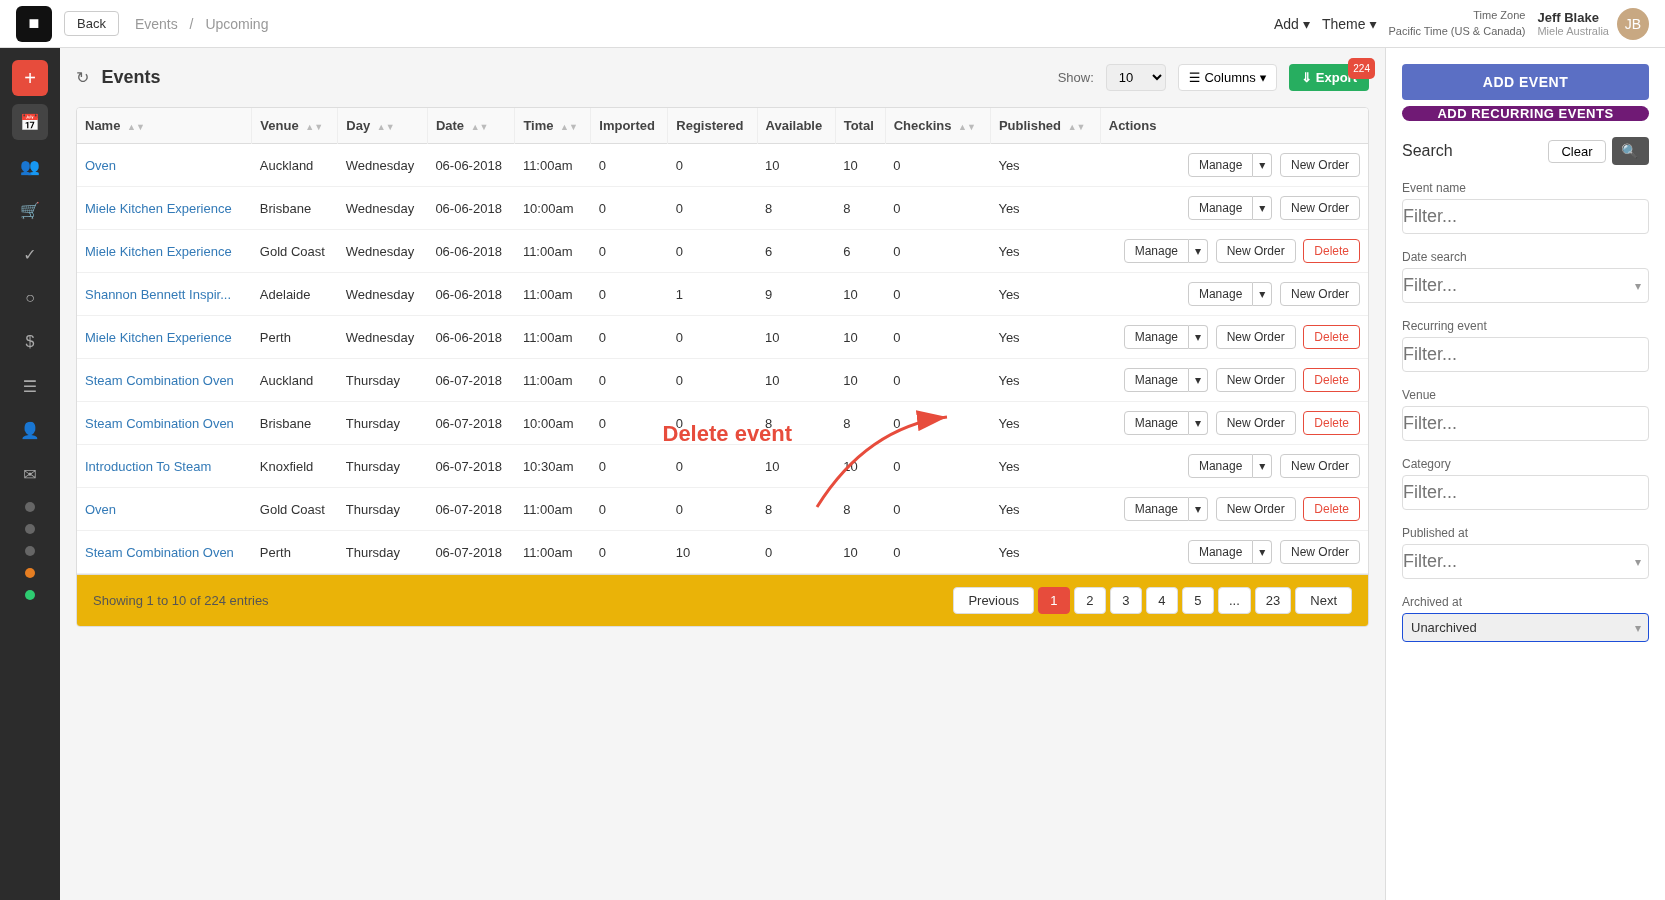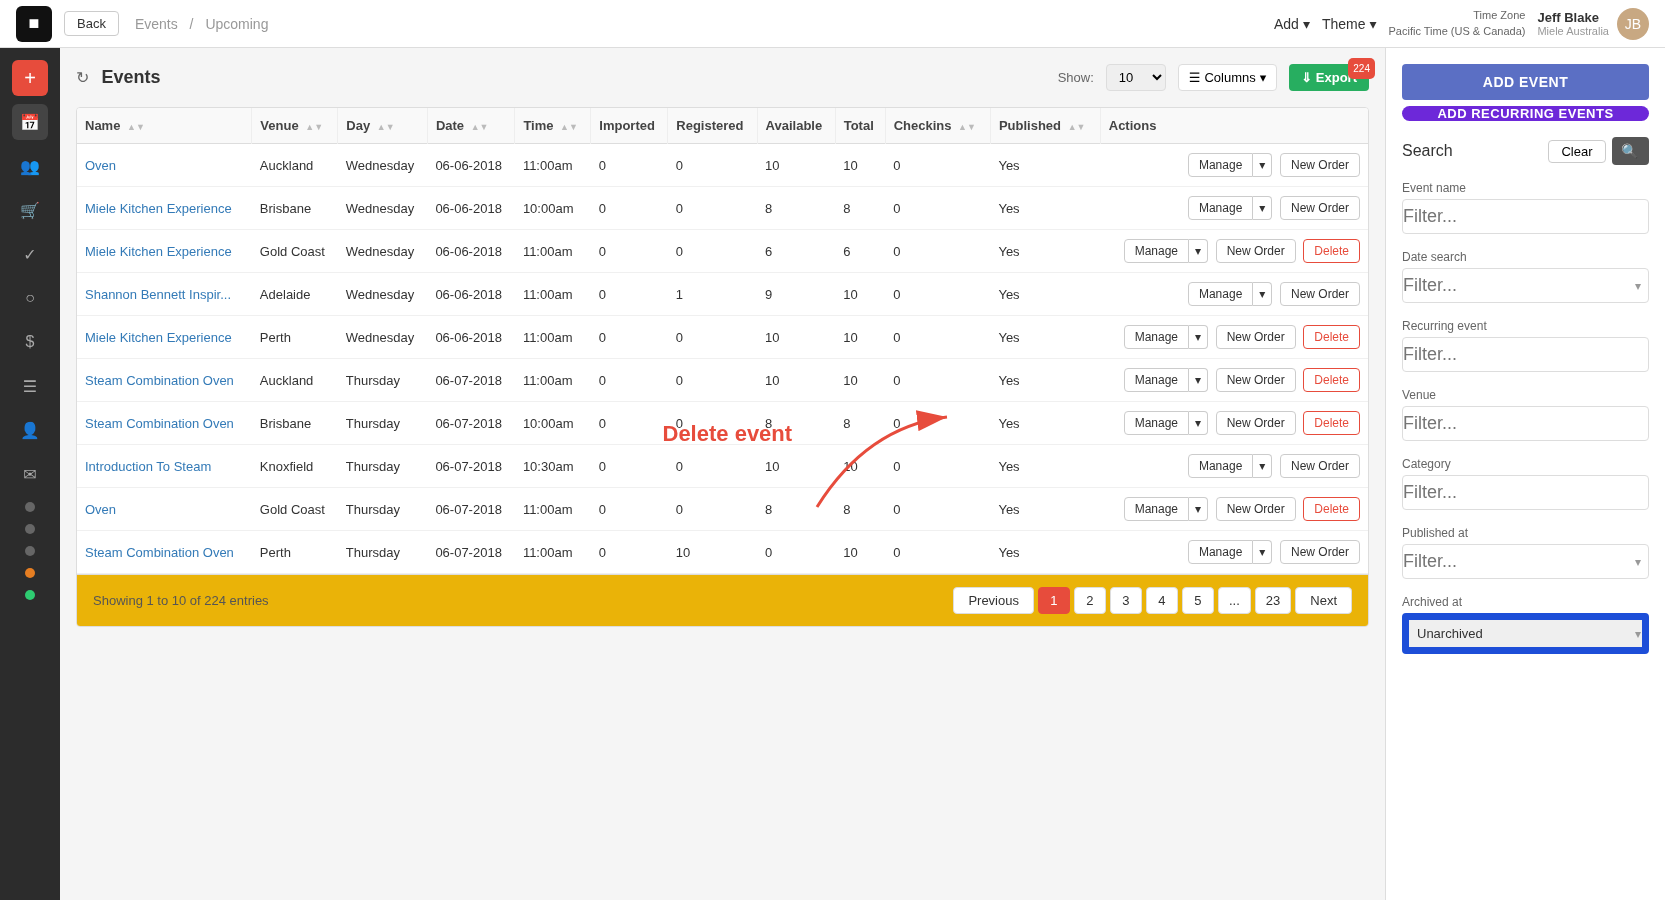--- a/index.html
+++ b/index.html
@@ -157,21 +157,21 @@
       border-radius: 4px;
       padding: 10px;
       font-size: 14px;
       font-weight: 600;
       cursor: pointer;
       margin-bottom: 6px;
       letter-spacing: 0.5px;
     }
     .right-sidebar .add-recurring-btn {
       width: 100%;
-      background: #6d28d9;
+      background: #701a75;
       color: #fff;
       border: none;
       border-radius: 16px;
       padding: 0;
       font-size: 13px;
       font-weight: 600;
       cursor: pointer;
       margin-bottom: 16px;
       letter-spacing: 0.5px;
     }
@@ -406,21 +406,21 @@
     <label>Published at</label>
     <div style="position:relative;">
       <input type="text" style="padding-right: 28px;" placeholder="Filter...">
       <span style="position:absolute;right:8px;top:50%;transform:translateY(-50%);color:#999;font-size:12px;">▾</span>
     </div>
   </div>
 
   <div class="sidebar-section">
     <label>Archived at</label>
     <div style="position:relative;">
-      <select style="width:100%;border:7px solid #1d4ed8;border-radius:4px;padding:6px 8px;font-size:13px;color:#333;appearance:none;">
+      <select style="width:100%;border:1px solid #1d4ed8;border-radius:4px;padding:6px 8px;font-size:13px;color:#333;appearance:none;">
         <option>Unarchived</option>
         <option>Archived</option>
       </select>
       <span style="position:absolute;right:8px;top:50%;transform:translateY(-50%);color:#999;font-size:12px;pointer-events:none;">▾</span>
     </div>
   </div>
 
 </aside>
 
 <main class="main-content">

